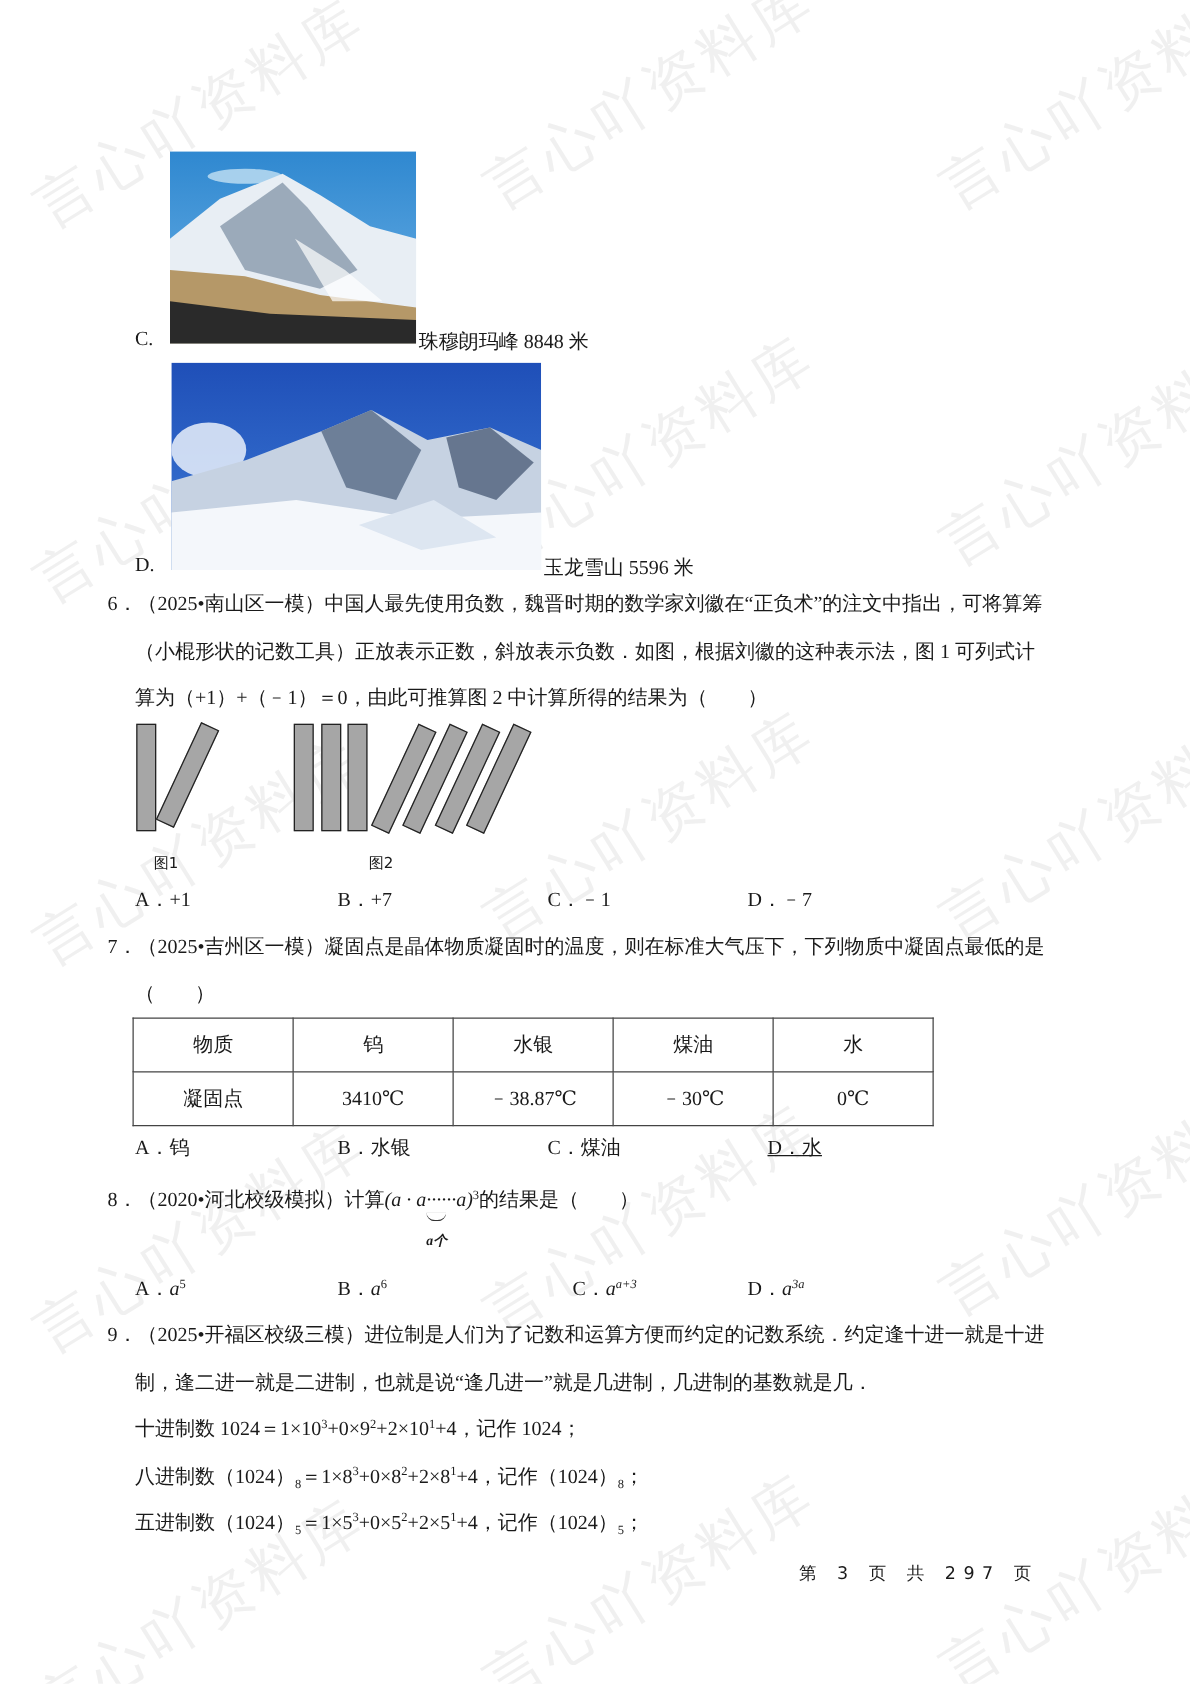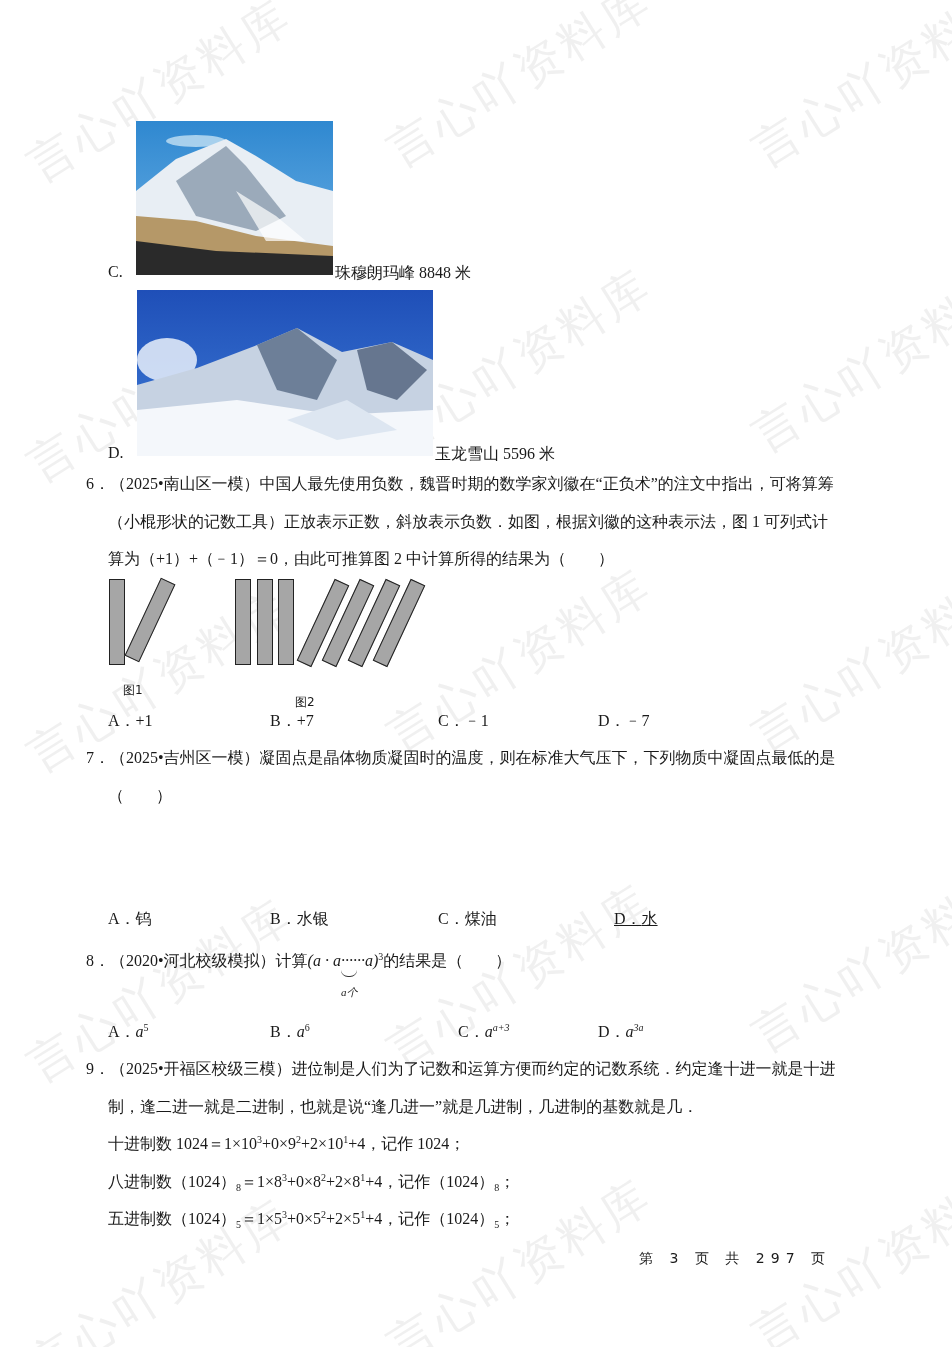--- a/index.html
+++ b/index.html
@@ -7,21 +7,21 @@
     width: 952px; height: 1347px; position: relative; overflow: hidden;
     font-family: "Liberation Serif", "DejaVu Serif", serif;
     color: #1a1a1a; font-size: 16px;
   }
   .watermark {
     position: absolute; color: rgba(200,200,200,0.28);
     font-family: "DejaVu Sans", sans-serif; font-size: 46px;
     transform: rotate(-32deg); white-space: nowrap; pointer-events: none;
     letter-spacing: 4px;
   }
-  .abs { position: absolute; }
+  .abs { position: absolute; font-weight: bold; }
   .line { position: absolute; white-space: nowrap; font-size: 16px; line-height: 20px; }
   .photo { position: absolute; overflow: hidden; }
   .opt-label { position: absolute; font-size: 16px; }
   .rod { position: absolute; background: #a6a6a6; border: 1.5px solid #222; box-sizing: border-box; }
   .fig-caption { position: absolute; font-family: "DejaVu Sans", sans-serif; font-size: 12px; }
   table.solid {
     position: absolute; left: 106px; top: 814px; border-collapse: collapse;
     font-size: 16px;
   }
   table.solid td {
@@ -106,34 +106,48 @@
 <div>
   <div class="rod" style="left:235px;top:579px;width:16px;height:86px;"></div>
   <div class="rod" style="left:257px;top:579px;width:16px;height:86px;"></div>
   <div class="rod" style="left:278px;top:579px;width:16px;height:86px;"></div>
   <div class="rod" style="left:315px;top:578px;width:16px;height:90px;transform:rotate(25deg);"></div>
   <div class="rod" style="left:340px;top:578px;width:16px;height:90px;transform:rotate(25deg);"></div>
   <div class="rod" style="left:366px;top:578px;width:16px;height:90px;transform:rotate(25deg);"></div>
   <div class="rod" style="left:391px;top:578px;width:16px;height:90px;transform:rotate(25deg);"></div>
 </div>
 <div class="fig-caption" style="left:123px;top:682px;">图1</div>
-<div class="fig-caption" style="left:295px;top:682px;margin-top:12px;">图2</div>
+<div class="fig-caption" style="left:295px;top:682px;">图2</div>
 
 <div class="line" style="left:108px;top:711px;"><span>A．</span><span>+1</span></div>
 <div class="line" style="left:270px;top:711px;"><span>B．</span><span>+7</span></div>
 <div class="line" style="left:438px;top:711px;"><span>C．</span><span>﹣1</span></div>
 <div class="line" style="left:598px;top:711px;"><span>D．</span><span>﹣7</span></div>
 
 <div class="line" style="left:86px;top:748px;">
   <span>7．</span><span>（2025•吉州区一模）</span><span>凝固点是晶体物质凝固时的温度，则在标准大气压下，下列物质中凝固点最低的是</span>
 </div>
 <div class="line" style="left:108px;top:786px;">（　　）</div>
 
 <table class="solid">
   <tbody>
+      <tr>
+    <td>物质</td>
+    <td>钨</td>
+    <td>水银</td>
+    <td>煤油</td>
+    <td>水</td>
+  </tr>
+  <tr>
+    <td>凝固点</td>
+    <td>3410℃</td>
+    <td>﹣38.87℃</td>
+    <td>﹣30℃</td>
+    <td>0℃</td>
+  </tr>
 </tbody>
   </table>
 
 <div class="line" style="left:108px;top:909px;"><span>A．</span><span>钨</span></div>
 <div class="line" style="left:270px;top:909px;"><span>B．</span><span>水银</span></div>
 <div class="line" style="left:438px;top:909px;"><span>C．</span><span>煤油</span></div>
 <div class="line" style="left:614px;top:909px;text-decoration:underline;"><span>D．</span><span>水</span></div>
 
 <div class="line" style="left:86px;top:951px;">
   <span>8．</span><span>（2020•河北校级模拟）</span><span>计算</span><span class="it">(a · a······a)</span><sup>3</sup><span>的结果是（　　）</span>

